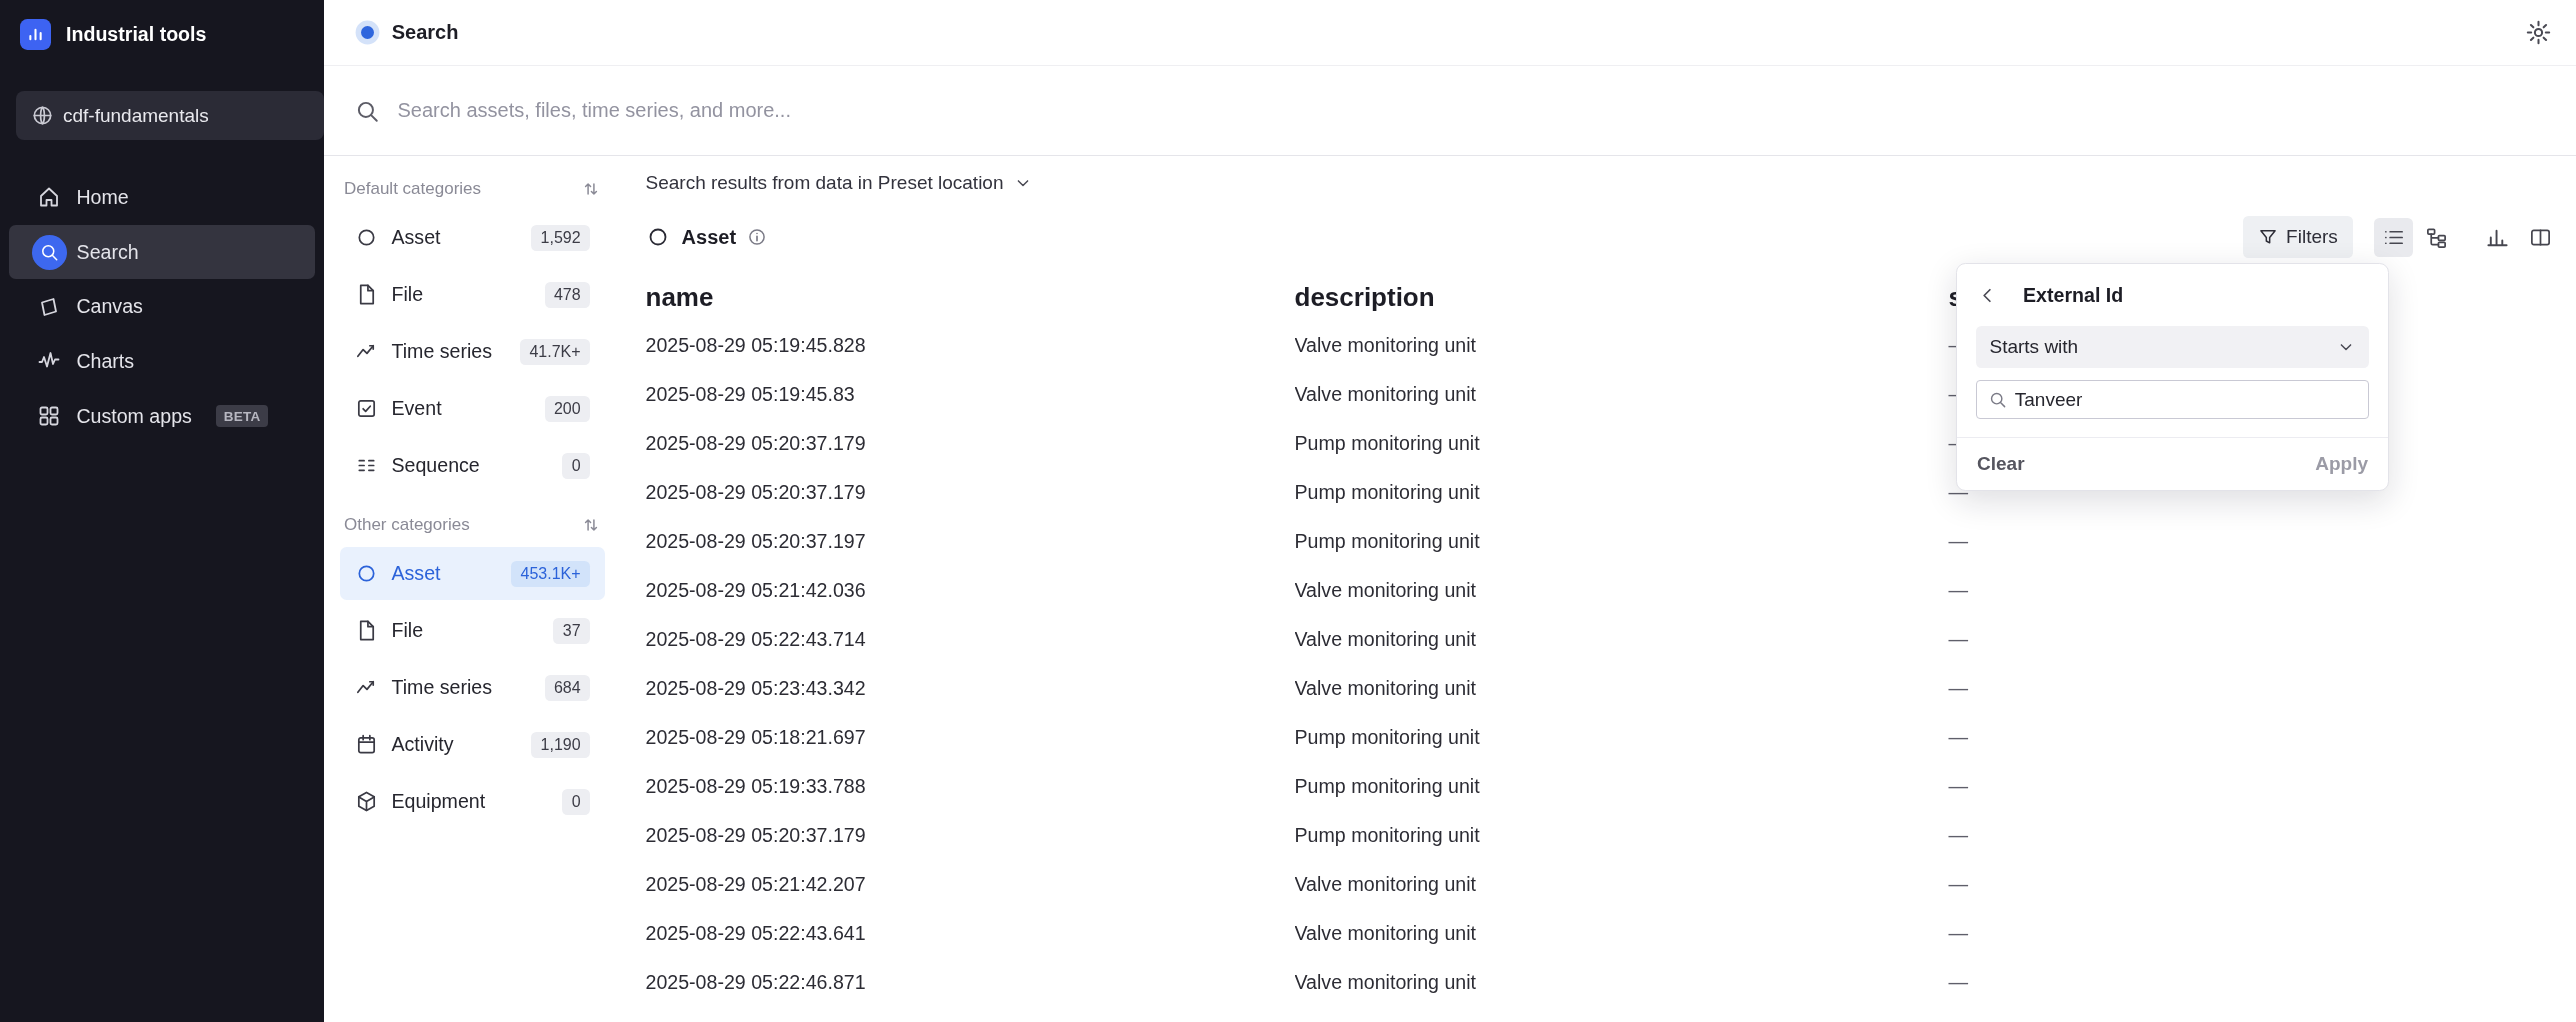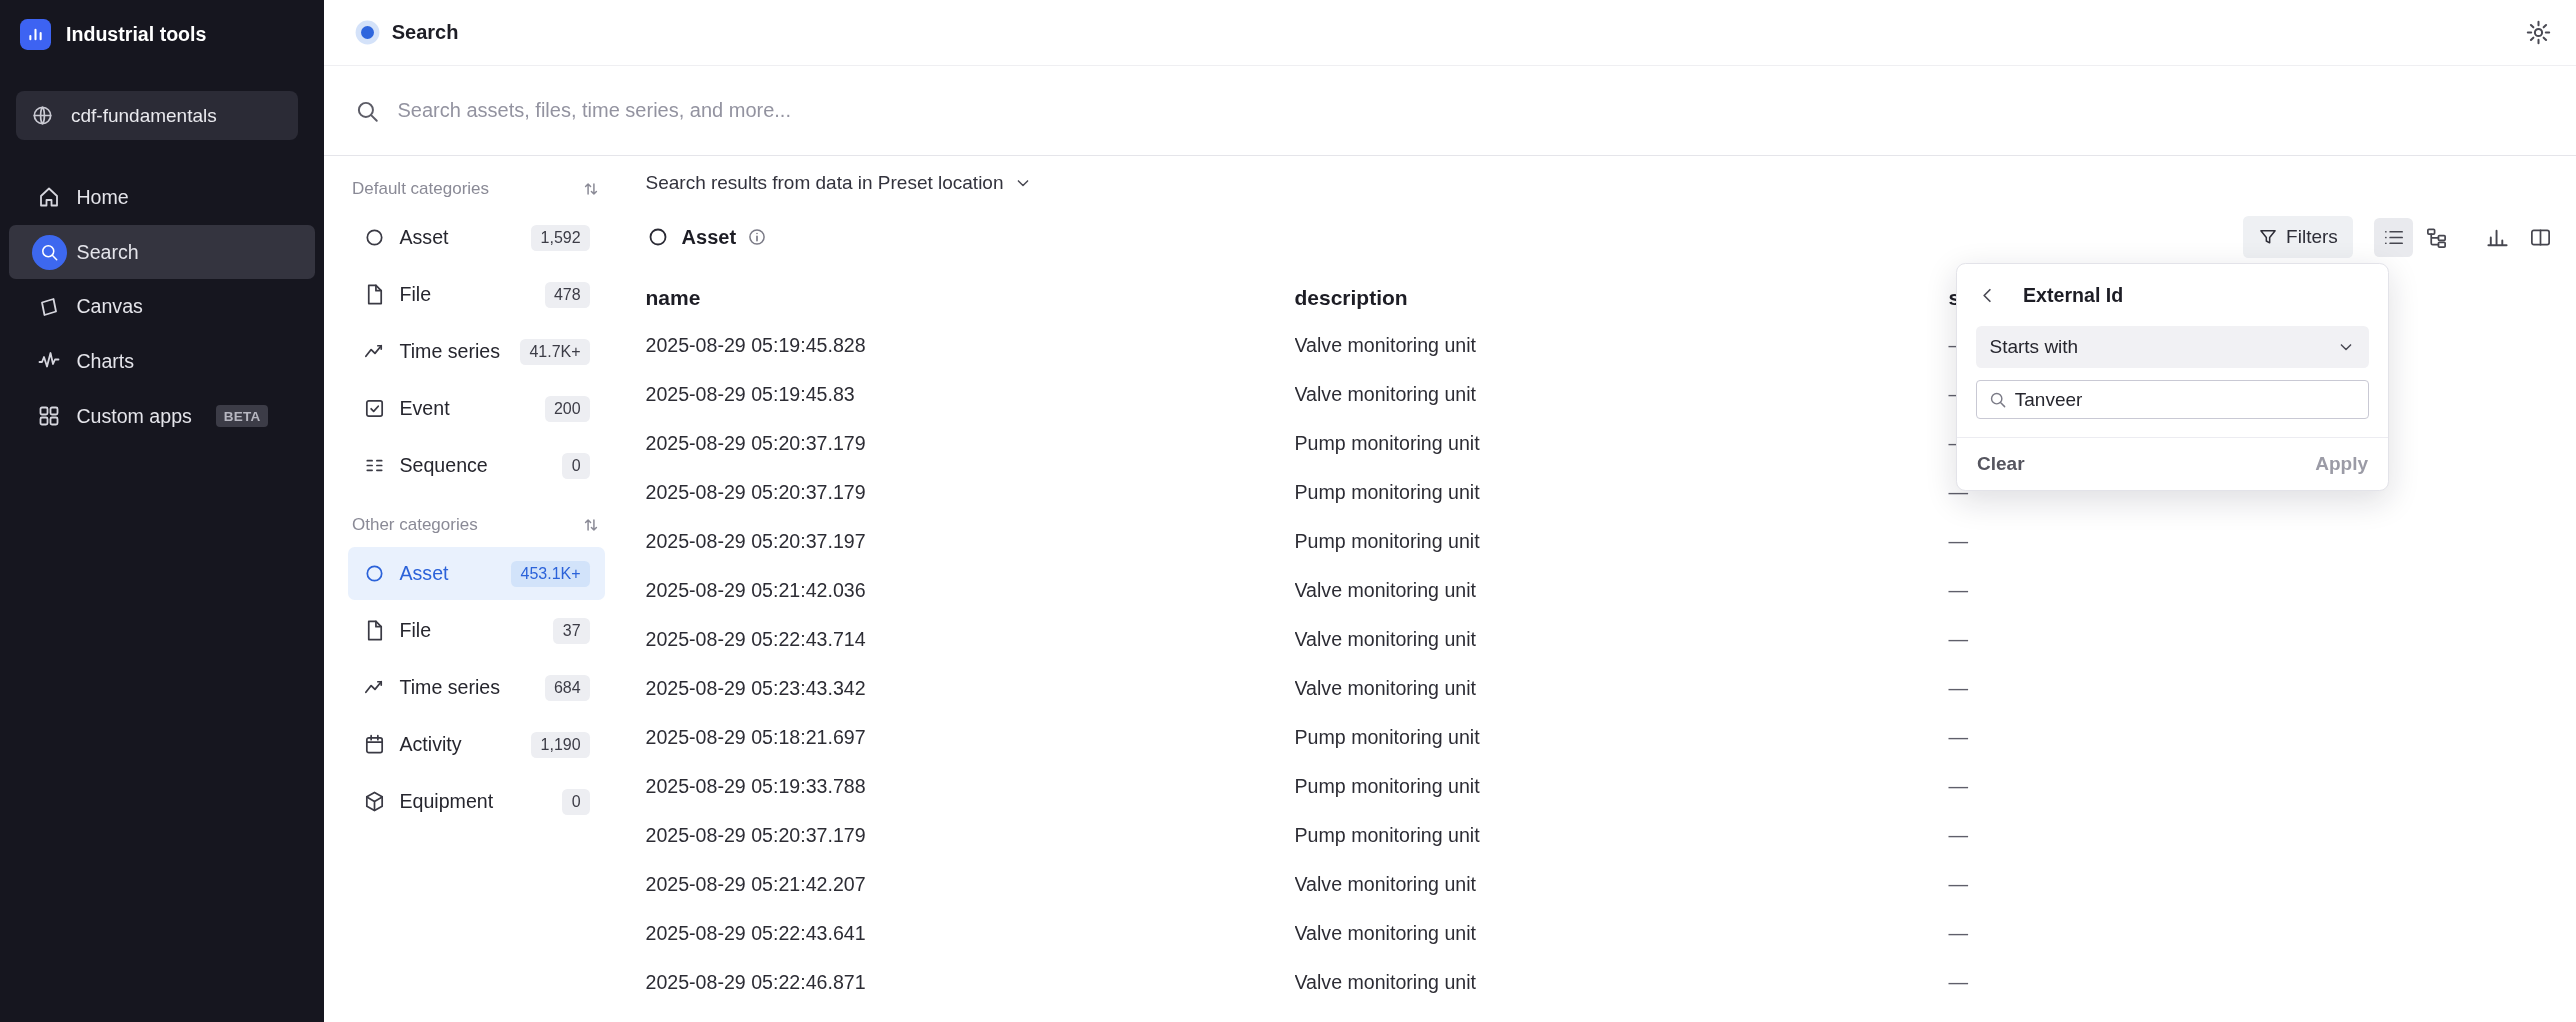--- a/index.html
+++ b/index.html
@@ -10,21 +10,21 @@
   }
   .page { position:relative; width:2576px; height:1022px; display:flex; }
 
   
   .sidebar { width:324px; flex:none; height:100%; background:#16161f; color:#e9e9ee; padding-top:9.4px; }
   .logo-row { display:flex; align-items:center; gap:15px; padding:0 20px; height:50px; }
   .logo { width:31px; height:31px; border-radius:7.4px; background:#3d63f2; color:#fff;
           display:flex; align-items:center; justify-content:center; flex:none; }
   .logo svg { width:19px; height:19px; }
   .app-title { font-size:19.6px; font-weight:700; color:#ffffff; }
-  .project-btn { display:flex; align-items:center; gap:17px; margin:32px 16px 0; width:282px; height:49px;
+  .project-btn { display:flex; align-items:center; gap:9px; margin:32px 16px 0; width:308px; height:49px;
                  background:#2b2b36; border:none; border-radius:8px; color:#e9e9ee; font-size:19px;
                  padding:0 15px; font-family:inherit; cursor:pointer; }
   .project-btn .p-icon { width:23px; height:23px; color:#c9c9d2; flex:none; }
   .nav { margin-top:30px; display:flex; flex-direction:column; gap:0.7px; padding:0 9.4px; }
   .nav-item { display:flex; align-items:center; gap:15px; height:54px; padding:0 28px; border-radius:6.7px;
               color:#e4e4ea; font-size:19.6px; cursor:pointer; text-decoration:none; }
   .nav-item.selected { background:#34343f; }
   .nav-icon { width:24px; height:24px; display:inline-flex; align-items:center; justify-content:center;
               color:#d6d6de; flex:none; }
   .nav-icon svg, .p-icon svg { width:100%; height:100%; }
@@ -46,21 +46,21 @@
   .searchrow { height:90px; flex:none; display:flex; align-items:center; gap:17.5px; padding:0 30px;
                border-bottom:0.7px solid #e5e5ea; }
   .searchrow .s-icon { width:26px; height:26px; color:#5c5c66; flex:none; }
   .searchrow .s-icon svg { width:100%; height:100%; }
   .searchrow input { flex:1; border:none; outline:none; font-size:20px; color:#26262e; font-family:inherit; background:transparent; }
   .searchrow input::placeholder { color:#9393a0; }
 
   .content { flex:1; display:flex; min-height:0; }
 
   
-  .catpanel { width:308px; flex:none; padding:23px 27px 0 24px; }
+  .catpanel { width:308px; flex:none; padding:23px 27px 0 16px; }
   .cat-section-label { display:flex; align-items:center; justify-content:space-between; color:#8a8a96;
                        font-size:17px; padding:0 4px 12px; }
   .sort-icon { width:20px; height:20px; color:#8a8a96; cursor:pointer; }
   .sort-icon svg { width:100%; height:100%; }
   .cat-group { margin-bottom:23px; }
   .cat-item { display:flex; align-items:center; gap:13.5px; height:53px; padding:0 15px; border-radius:6.7px;
               font-size:19.6px; color:#26262e; cursor:pointer; margin-bottom:4px; }
   .cat-item .cicon { width:23px; height:23px; color:#3a3a44; flex:none; display:inline-flex; }
   .cat-item .cicon svg { width:100%; height:100%; }
   .cat-item .clabel { flex:1; white-space:nowrap; }
@@ -86,21 +86,21 @@
                  height:42px; padding:3px 15px; font-size:19px; font-weight:500; color:#2e2e38;
                  font-family:inherit; cursor:pointer; }
   .f-icon { width:20px; height:20px; display:inline-flex; }
   .f-icon svg { width:100%; height:100%; }
   .viewgroup { display:flex; gap:4px; margin-left:10.8px; }
   .icon-btn { width:39px; height:39px; border:none; background:transparent; border-radius:5.4px; color:#46464f;
               display:flex; align-items:center; justify-content:center; cursor:pointer; }
   .icon-btn.active { background:#e9eaee; }
   .icon-btn svg { width:23px; height:23px; }
 
-  .thead { display:flex; height:39px; align-items:center; margin-top:17.5px; font-weight:700; font-size:21px; color:#1d1d25; }
+  .thead { display:flex; height:39px; align-items:center; margin-top:17.5px; font-weight:700; font-size:26px; color:#1d1d25; }
   .td.c1 { width:649px; padding-right:16px; white-space:nowrap; overflow:hidden; }
   .td.c2 { width:654px; padding-right:16px; white-space:nowrap; overflow:hidden; }
   .td.c3 { flex:1; white-space:nowrap; }
   #rows { margin-top:4px; }
   .trow { display:flex; height:49px; align-items:center; font-size:19.6px; color:#2c2c34; cursor:pointer; }
   .trow .c3 { color:#5f5f6a; }
 
   
   .popup { position:absolute; left:1956px; top:263px; width:433px; background:#ffffff;
            border:0.7px solid #e3e3e9; border-radius:9.4px; box-shadow:0 9.4px 32px rgba(20,20,40,.14);

